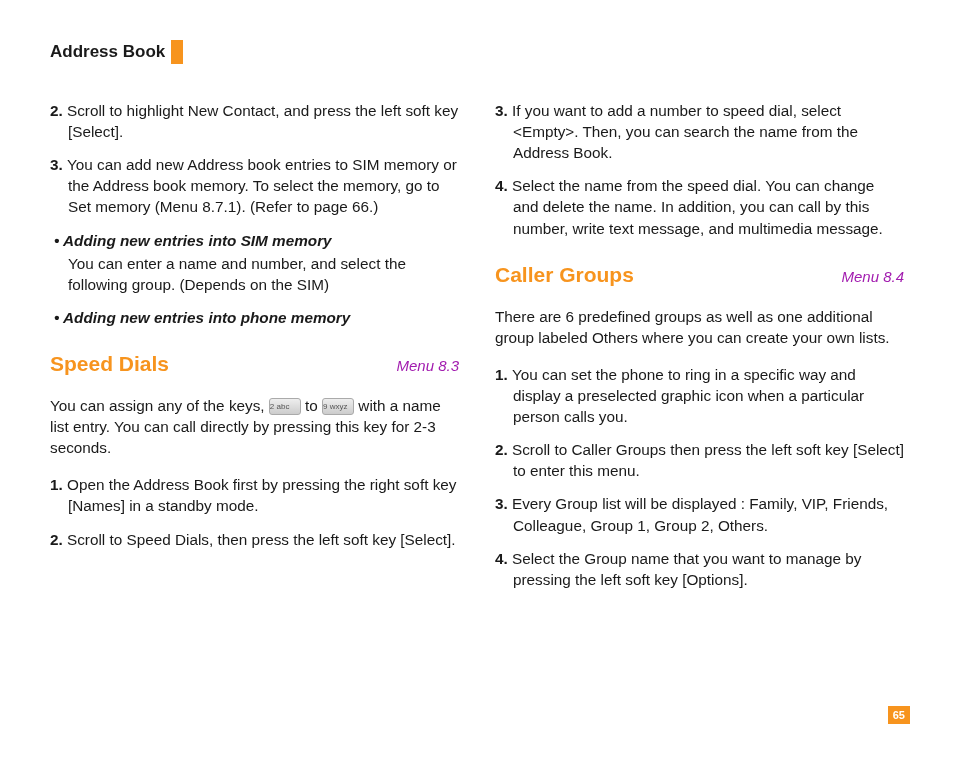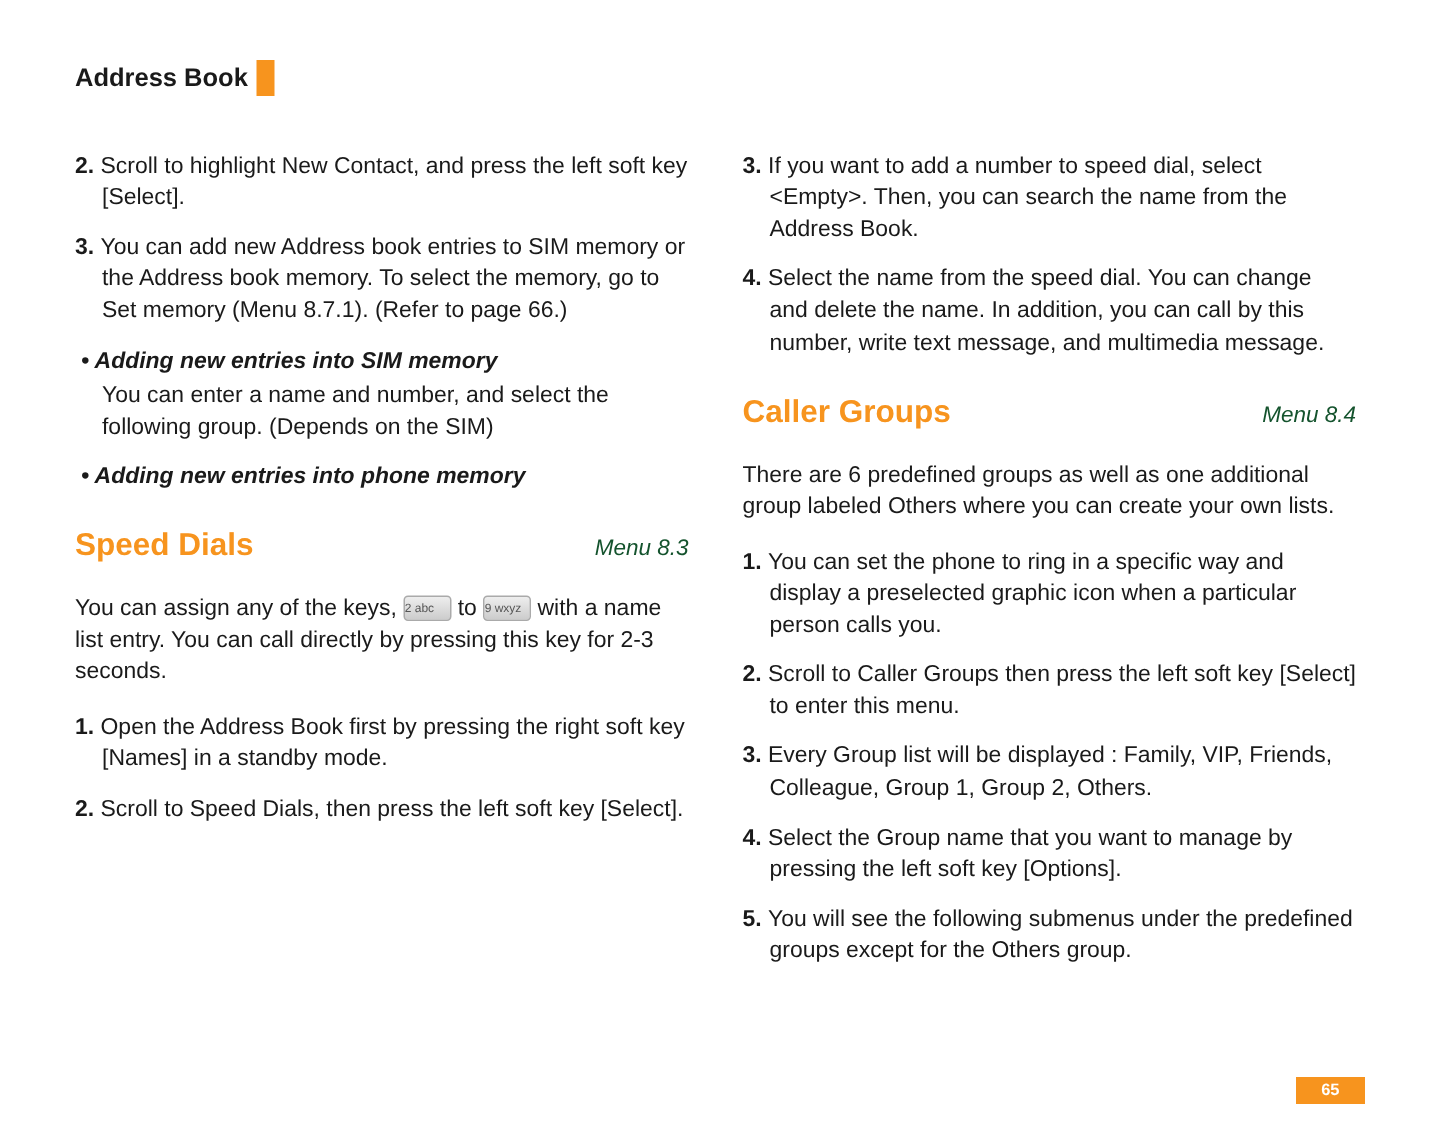--- a/index.html
+++ b/index.html
@@ -74,21 +74,21 @@
     justify-content: space-between;
     align-items: baseline;
     margin: 22px 0 16px 0;
   }
   .section-heading .title {
     color: #f7941e;
     font-weight: 700;
     font-size: 21px;
   }
   .section-heading .menu {
-    color: #14532d;
+    color: #a21caf;
     font-style: italic;
     font-size: 15px;
     font-weight: 500;
   }
   .para {
     margin-bottom: 16px;
   }
   .key {
     display: inline-block;
     width: 30px;
@@ -100,26 +100,26 @@
     font-size: 8px;
     line-height: 15px;
     text-align: left;
     color: #555;
     text-indent: 0;
   }
   .b { font-weight: 400; }
   .page-num {
     position: absolute;
     right: 44px;
-    bottom: 28px;
+    bottom: 40px;
     background: #f7941e;
     color: #fff;
     font-size: 11px;
     font-weight: 700;
-    padding: 3px 17px;
+    padding: 3px 5px;
   }
 </style>
 </head>
 <body>
 
 <div class="page">
   <div class="header">
     <span>Address Book</span>
     <span class="header-bar"></span>
   </div>
@@ -187,21 +187,18 @@
         </li>
         <li>
           <span class="num">2. </span><span>Scroll to </span><span class="b">Caller Groups</span><span> then press the left soft key [</span><span class="b">Select</span><span>] to enter this menu.</span>
         </li>
         <li>
           <span class="num">3. </span><span>Every Group list will be displayed : </span><span class="b">Family</span><span>, </span><span class="b">VIP</span><span>, </span><span class="b">Friends</span><span>, </span><span class="b">Colleague</span><span>, </span><span class="b">Group 1</span><span>, </span><span class="b">Group 2</span><span>, </span><span class="b">Others</span><span>.</span>
         </li>
         <li>
           <span class="num">4. </span><span>Select the Group name that you want to manage by pressing the left soft key [</span><span class="b">Options</span><span>].</span>
         </li>
-        <li>
-          <span class="num">5. </span><span>You will see the following submenus under the predefined groups except for the </span><span class="b">Others</span><span> group.</span>
-        </li>
       </ol>
     </div>
   </div>
 
   <div class="page-num">65</div>
 </div>
 
 </body></html>

